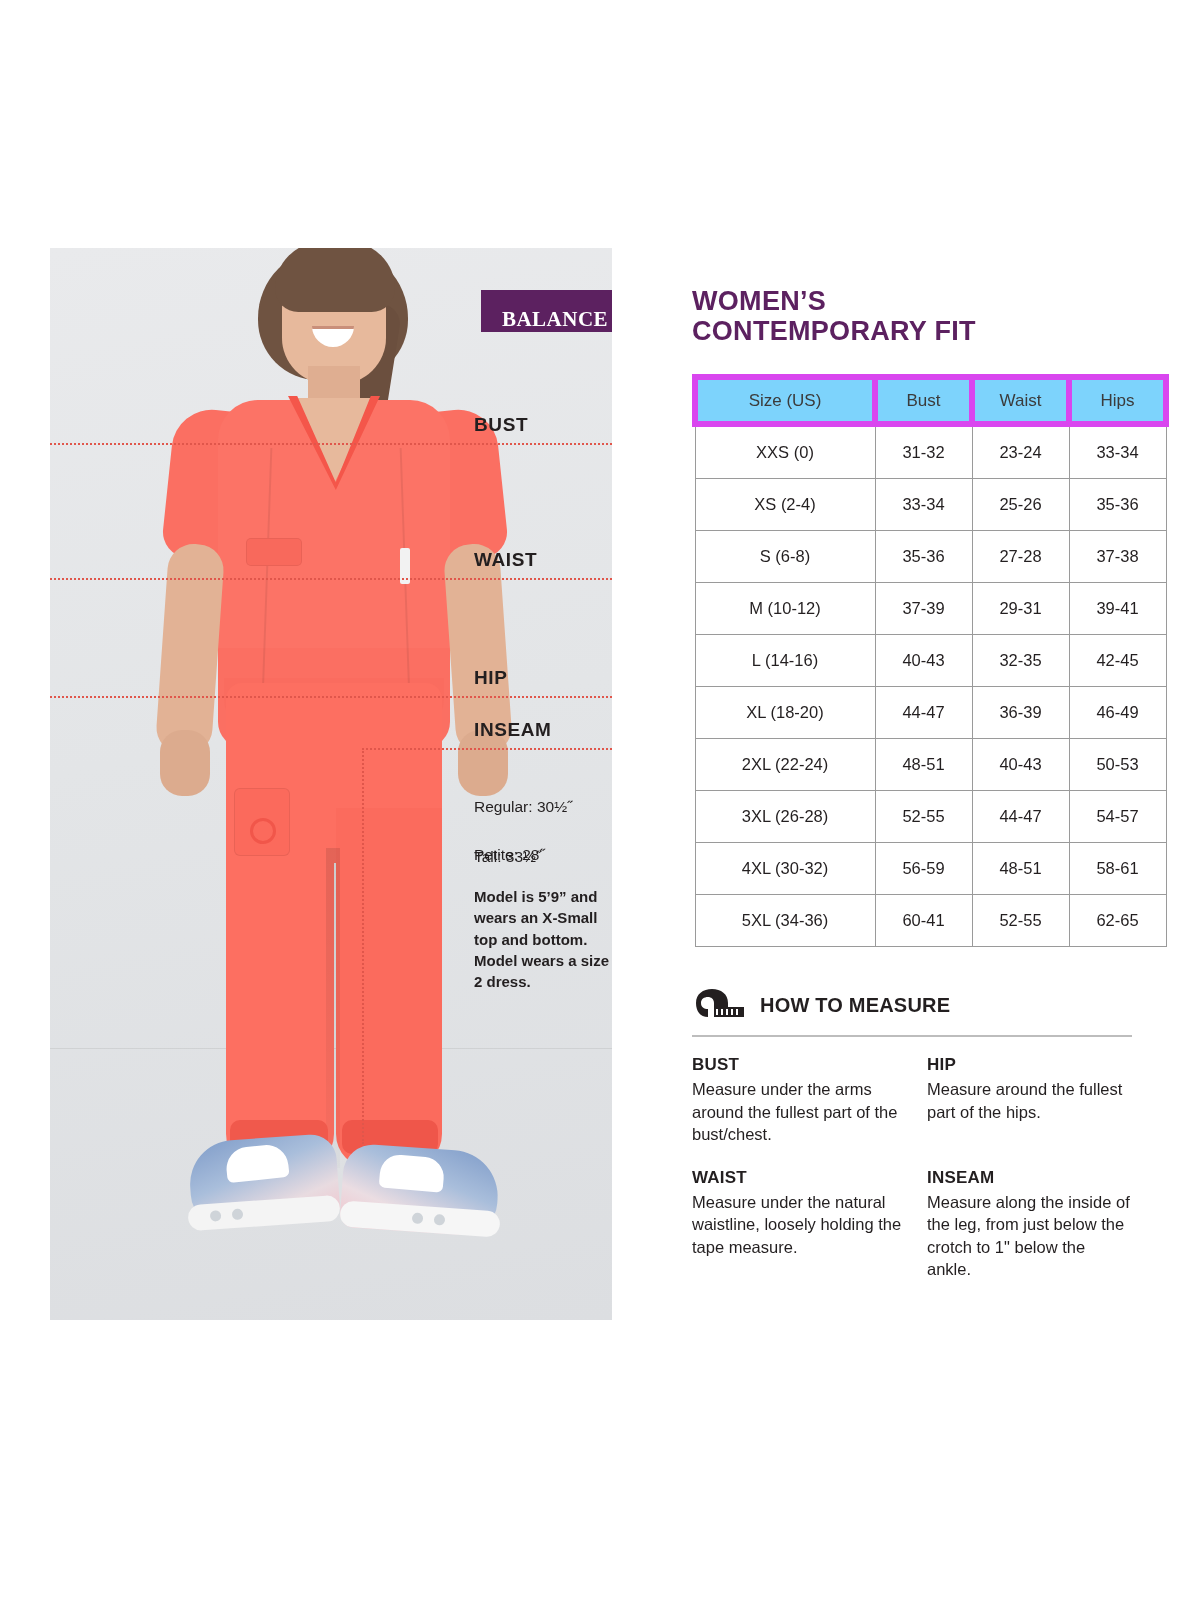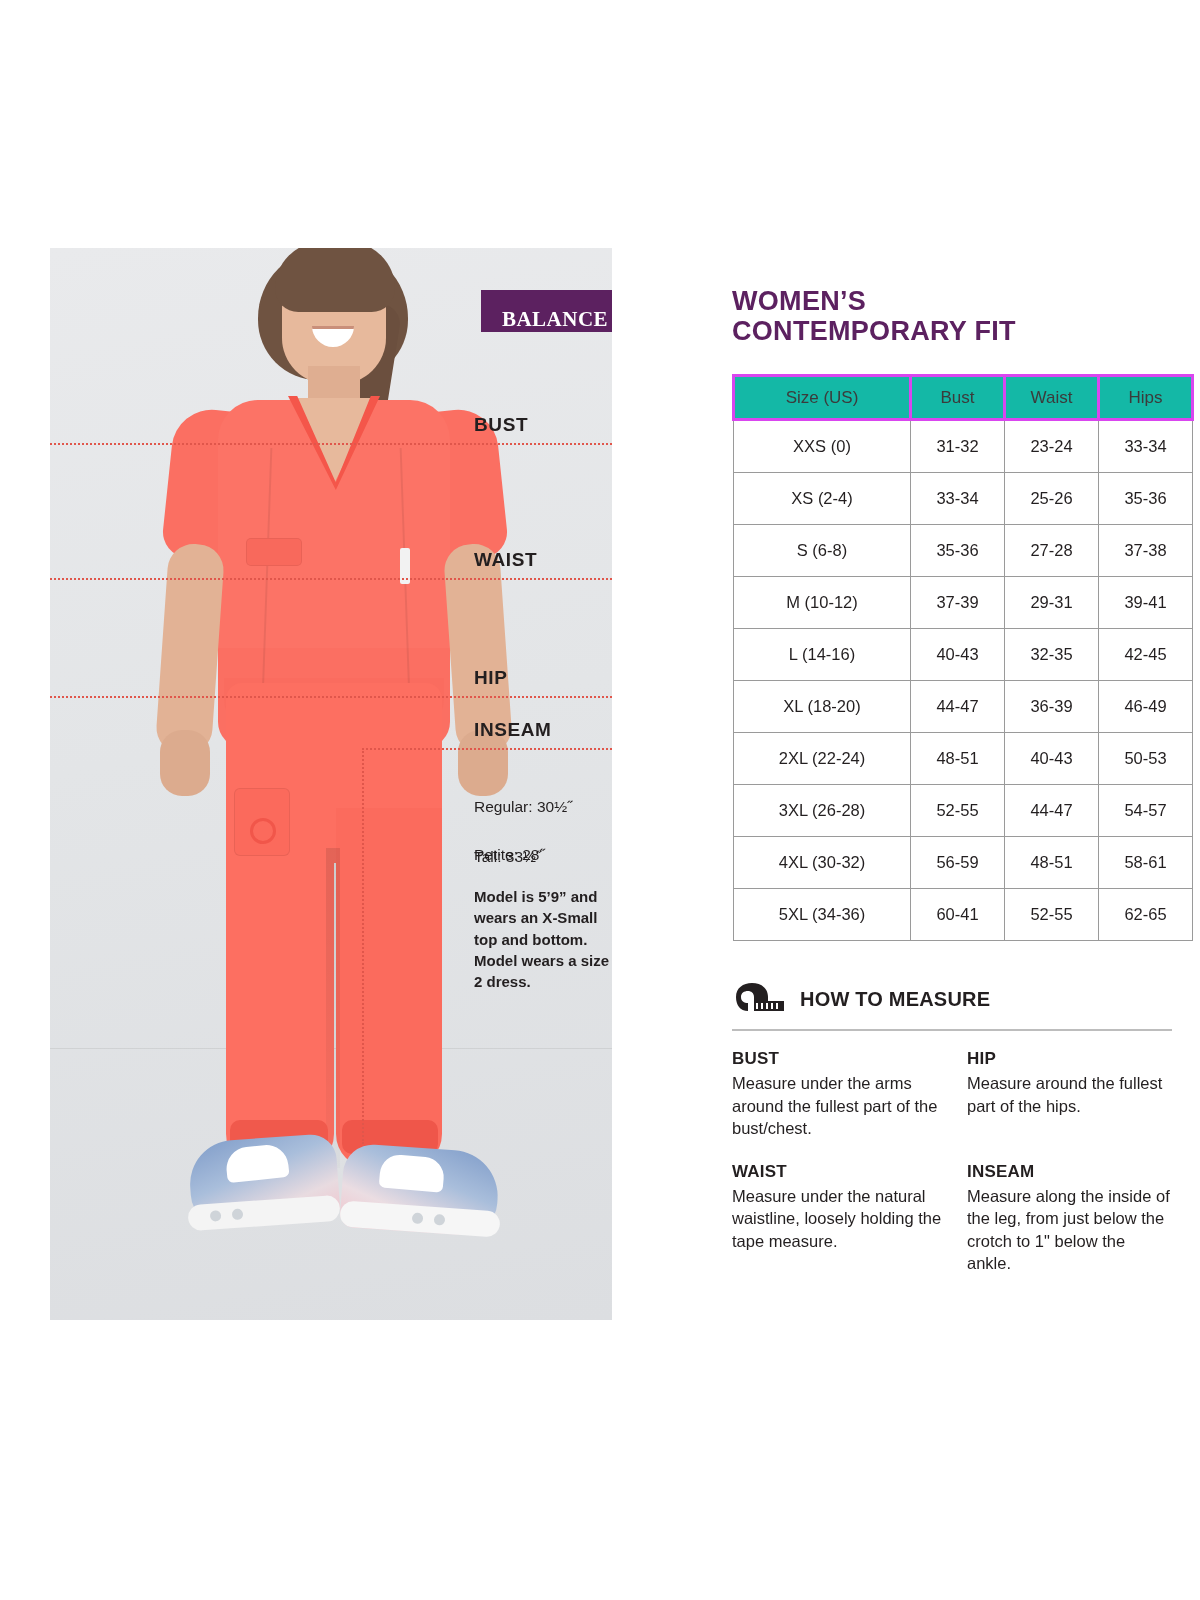--- a/index.html
+++ b/index.html
@@ -308,21 +308,20 @@
     line-height: 1.42;
     color: #231f20;
   }
 
   
   #right-panel {
     position: absolute;
     left: 692px;
     top: 286px;
     width: 440px;
-    margin-left: 40px;
   }
   #title-line1 {
     font-size: 27px;
     font-weight: bold;
     color: #5c2160;
     letter-spacing: 0.3px;
     line-height: 1.12;
   }
   #title-line2 {
     font-size: 27px;
@@ -332,26 +331,26 @@
     line-height: 1.12;
   }
 
   table.size-table {
     margin-top: 28px;
     border-collapse: collapse;
     width: 440px;
     table-layout: fixed;
   }
   table.size-table th {
-    background: #14b8a6;
+    background: #7dd3fc;
     color: #3b3b3b;
     font-weight: normal;
     font-size: 17px;
     height: 39px;
-    border: 3px solid #d946ef;
+    border: 6px solid #d946ef;
     text-align: center;
   }
   table.size-table td {
     font-size: 16.5px;
     height: 49px;
     border: 1px solid #9a9a9a;
     text-align: center;
     color: #231f20;
     background: #ffffff;
   }

